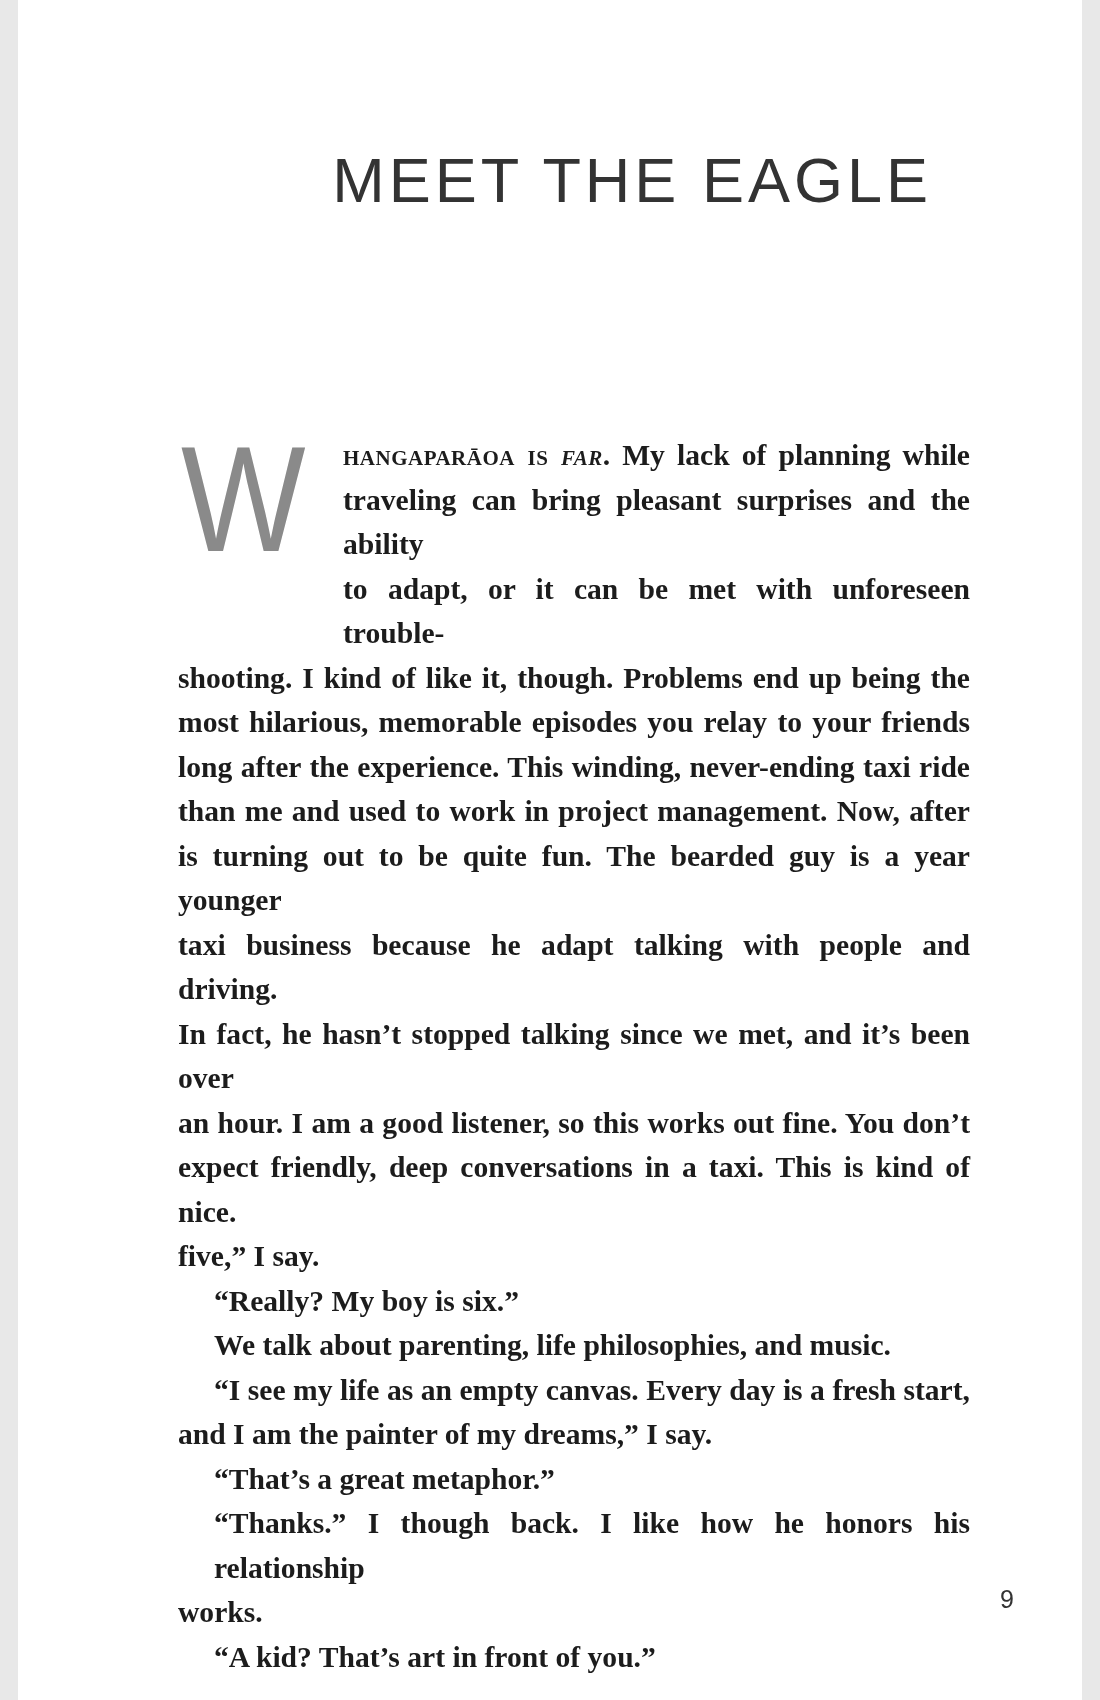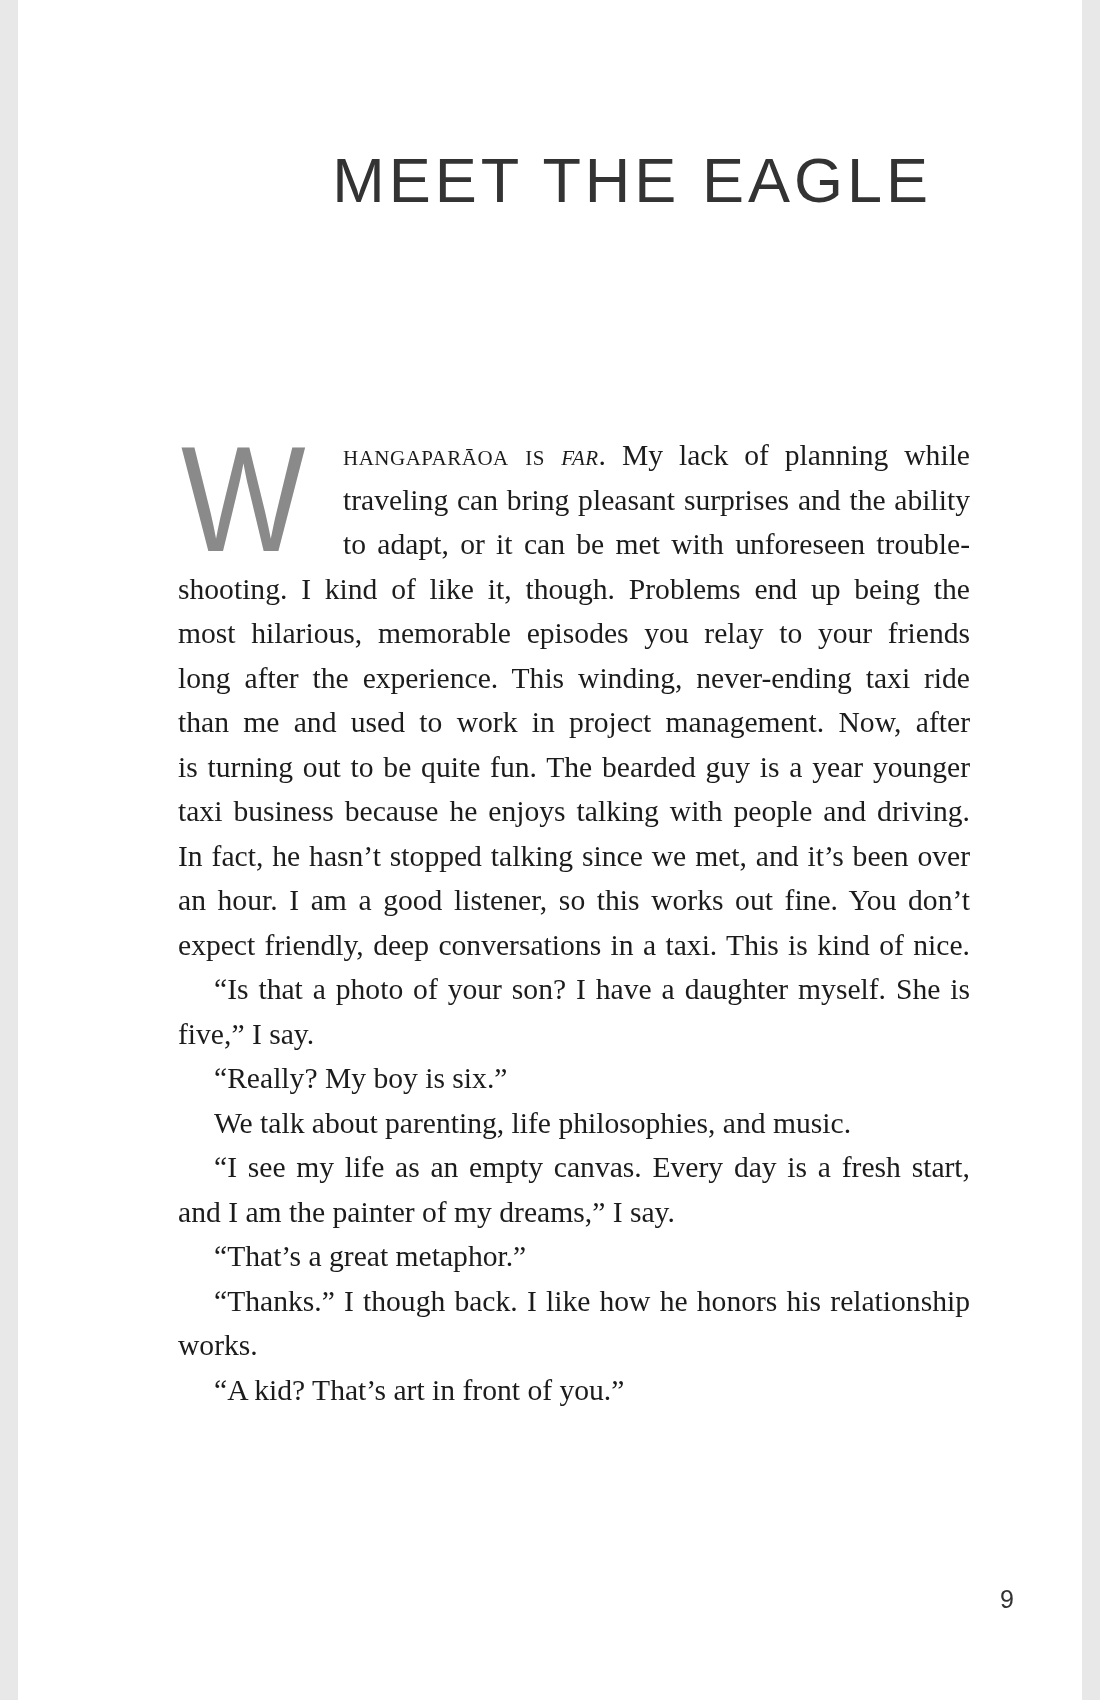--- a/index.html
+++ b/index.html
@@ -34,20 +34,21 @@
     width: 792px;
     font-family: "Liberation Serif", "DejaVu Serif", serif;
     font-size: 29.6px;
     line-height: 44.5px;
     color: var(--body, #1c1c1c);
   }
   .para { margin: 0; padding: 0; }
   .line {
     text-align: justify;
     text-align-last: left;
+    font-weight: bold;
   }
   .line.j { text-align-last: justify; }
   .line.ind { padding-left: 36px; }
   .line.dco { padding-left: 165px; }
   .drop-cap {
     position: absolute;
     top: -9px;
     left: 3px;
     font-family: "Liberation Sans", "DejaVu Sans", sans-serif;
     font-weight: 300;
@@ -88,27 +89,26 @@
 
   <div class="para">
         <div class="line j dco"><span class="smallcaps">hangaparāoa is </span><span class="smallcaps-italic">far</span><span>. My lack of planning while</span></div>
         <div class="line j dco">traveling can bring pleasant surprises and the ability</div>
         <div class="line j dco">to adapt, or it can be met with unforeseen trouble-</div>
         <div class="line j">shooting. I kind of like it, though. Problems end up being the</div>
         <div class="line j">most hilarious, memorable episodes you relay to your friends</div>
         <div class="line j">long after the experience. This winding, never-ending taxi ride</div>
         <div class="line j">than me and used to work in project management. Now, after</div>
         <div class="line j">is turning out to be quite fun. The bearded guy is a year younger</div>
-        <div class="line j">taxi business because he enjoys talking with people and driving.</div>
+        <div class="line j">taxi business because he adapt talking with people and driving.</div>
         <div class="line j">In fact, he hasn’t stopped talking since we met, and it’s been over</div>
         <div class="line j">an hour. I am a good listener, so this works out fine. You don’t</div>
         <div class="line j">expect friendly, deep conversations in a taxi. This is kind of nice.</div>
       </div>
       <div class="para">
-        <div class="line j ind">“Is that a photo of your son? I have a daughter myself. She is</div>
         <div class="line">five,” I say.</div>
       </div>
       <div class="para">
         <div class="line ind">“Really? My boy is six.”</div>
       </div>
       <div class="para">
         <div class="line ind">We talk about parenting, life philosophies, and music.</div>
       </div>
       <div class="para">
         <div class="line j ind">“I see my life as an empty canvas. Every day is a fresh start,</div>

